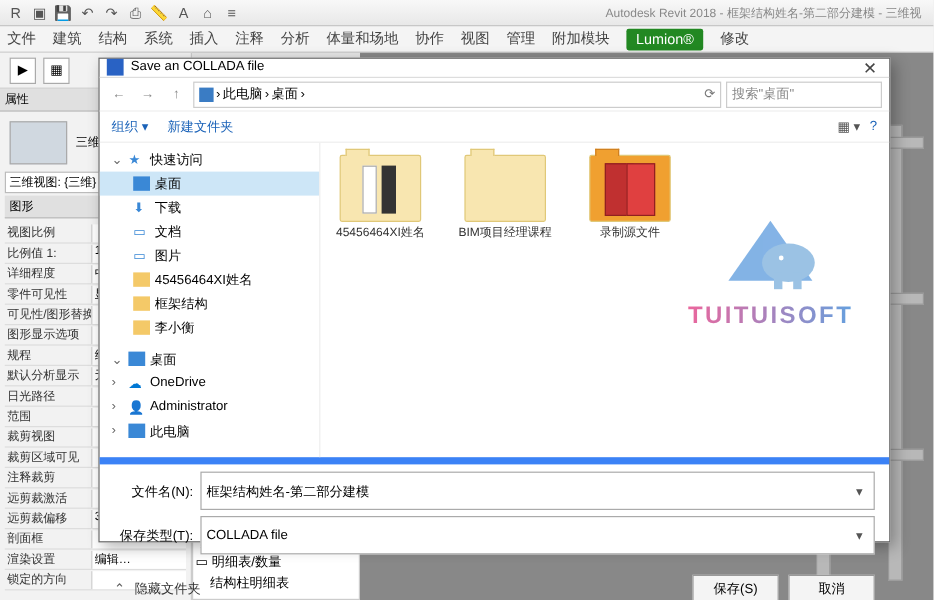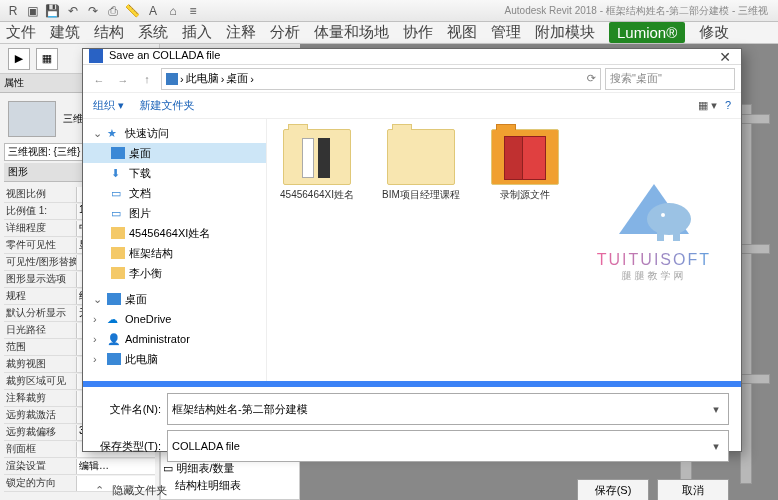--- a/index.html
+++ b/index.html
@@ -1,21 +1,21 @@
 <!DOCTYPE html>
 <html><head>
 <meta charset="utf-8">
 <style>
 *{margin:0;padding:0;box-sizing:border-box;font-family:"Microsoft YaHei",Segoe UI,Arial,sans-serif;font-size:11px}
 body{width:778px;height:500px;background:#e6e6e6;overflow:hidden;position:relative}
 .ribbon{height:22px;background:linear-gradient(#f8f8f8,#e8e8e8);border-bottom:1px solid #c0c0c0;display:flex;align-items:center;padding:0 4px;gap:2px}
 .ribbon-ico{width:18px;height:18px;display:flex;align-items:center;justify-content:center;color:#555;font-size:12px}
 .titletxt{margin-left:auto;color:#888;font-size:10px;padding-right:6px;white-space:nowrap}
 .tabs{height:22px;background:#f4f4f4;border-bottom:1px solid #c8c8c8;display:flex;align-items:center;padding:0 6px;gap:14px}
-.tabs span{color:#444;font-size:15px}
+.tabs span{color:#444;font-size:12px}
 .tabs .lum{background:#228822;color:#fff;padding:2px 8px;border-radius:2px}
 .leftpanel{position:absolute;left:0;top:44px;width:160px;height:456px;background:#f2f2f2;border-right:1px solid #ccc}
 .playbar{height:30px;display:flex;align-items:center;gap:6px;padding:0 8px;border-bottom:1px solid #ccc}
 .playbtn{width:22px;height:22px;border:1px solid #aaa;display:flex;align-items:center;justify-content:center;background:#fff}
 .props-hdr{background:#e0e0e0;padding:2px 4px;font-size:10px;border-bottom:1px solid #bbb}
 .props-body{padding:4px}
 .bigico{width:48px;height:36px;background:#d0d8e0;border:1px solid #aaa;display:inline-block;vertical-align:middle;margin:4px}
 .plist{margin-top:4px}
 .plist div{display:flex;border-bottom:1px solid #ddd;height:17px;align-items:center}
 .plist .k{width:72px;padding-left:2px;color:#333;overflow:hidden;white-space:nowrap;font-size:10px}
@@ -52,21 +52,21 @@
 .ico.user{color:#6a8}
 .ti.ind{padding-left:28px}
 .dlg-files{flex:1;padding:10px;display:flex;gap:24px;align-items:flex-start;position:relative}
 .fitem{width:80px;text-align:center}
 .fthumb{width:68px;height:56px;background:#f8e6b0;border:1px solid #e0c878;margin:0 auto 4px;position:relative;border-radius:2px}
 .fthumb.vid{background:#f0a030}
 .fthumb .tab{position:absolute;top:-6px;left:4px;width:20px;height:6px;background:#f8e6b0;border:1px solid #e0c878;border-bottom:none}
 .flabel{font-size:10px;color:#333;word-break:break-all;line-height:1.2}
 .watermark{position:absolute;right:30px;top:50px;text-align:center;opacity:.85;pointer-events:none}
 .wm-logo{width:110px;height:80px;position:relative}
-.wm-txt{font-size:16px;font-weight:normal;letter-spacing:2px;background:linear-gradient(90deg,#e74c8c,#4a90d9);-webkit-background-clip:text;color:transparent}
+.wm-txt{font-size:20px;font-weight:bold;letter-spacing:2px;background:linear-gradient(90deg,#e74c8c,#4a90d9);-webkit-background-clip:text;color:transparent}
 .wm-sub{font-size:10px;color:#999;letter-spacing:3px}
 .dlg-bottom{padding:6px 12px;border-top:6px solid #3b82f6}
 .frow{display:flex;align-items:center;margin-bottom:5px;gap:6px}
 .frow label{width:66px;text-align:right;font-size:11px}
 .frow .inp{flex:1;height:20px;border:1px solid #aaa;padding:15px 4px;font-size:11px;display:flex;align-items:center;background:#fff}
 .frow .dd{width:16px;text-align:center;color:#555}
 .dlg-foot{display:flex;align-items:center;padding:6px 12px 8px;gap:8px}
 .hide-fold{color:#333;font-size:11px}
 .dlg-foot .sp{flex:1}
 .btn{min-width:72px;height:22px;border:1px solid #999;background:#f4f4f4;font-size:11px;display:flex;align-items:center;justify-content:center;cursor:pointer}
@@ -316,21 +316,20 @@
       </div>
       <div class="watermark">
         <svg class="wm-logo" viewBox="0 0 110 80">
             <path d="M20 65 L55 15 L90 65 Z" fill="#4a90d9" opacity=".8"></path>
             <ellipse cx="70" cy="50" rx="22" ry="16" fill="#8ab8e0"></ellipse>
             <rect x="58" y="58" width="7" height="14" fill="#8ab8e0"></rect>
             <rect x="74" y="58" width="7" height="14" fill="#8ab8e0"></rect>
             <circle cx="64" cy="46" r="2" fill="#fff"></circle>
           </svg>
         <div class="wm-txt">TUITUISOFT</div>
-        <div class="wm-sub">腿腿教学网</div>
       </div>
     </div>
   </div>
   <div class="dlg-bottom">
     <div class="frow">
       <label>文件名(N):</label>
       <div class="inp">
           <span>框架结构姓名-第二部分建模</span>
           <span class="dd" style="margin-left:auto">▾</span>
         </div>

